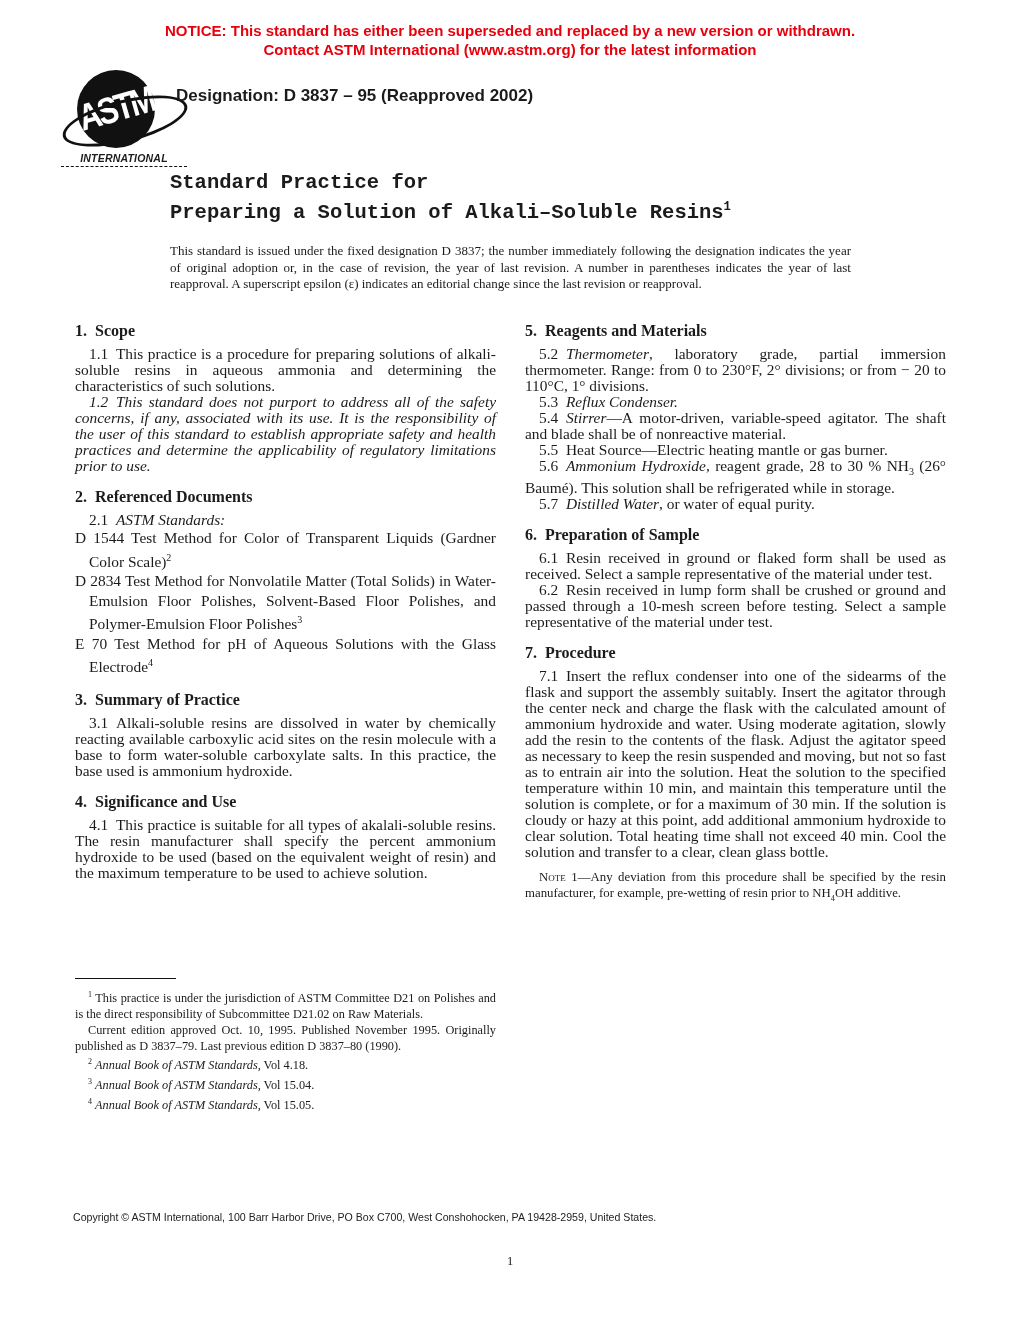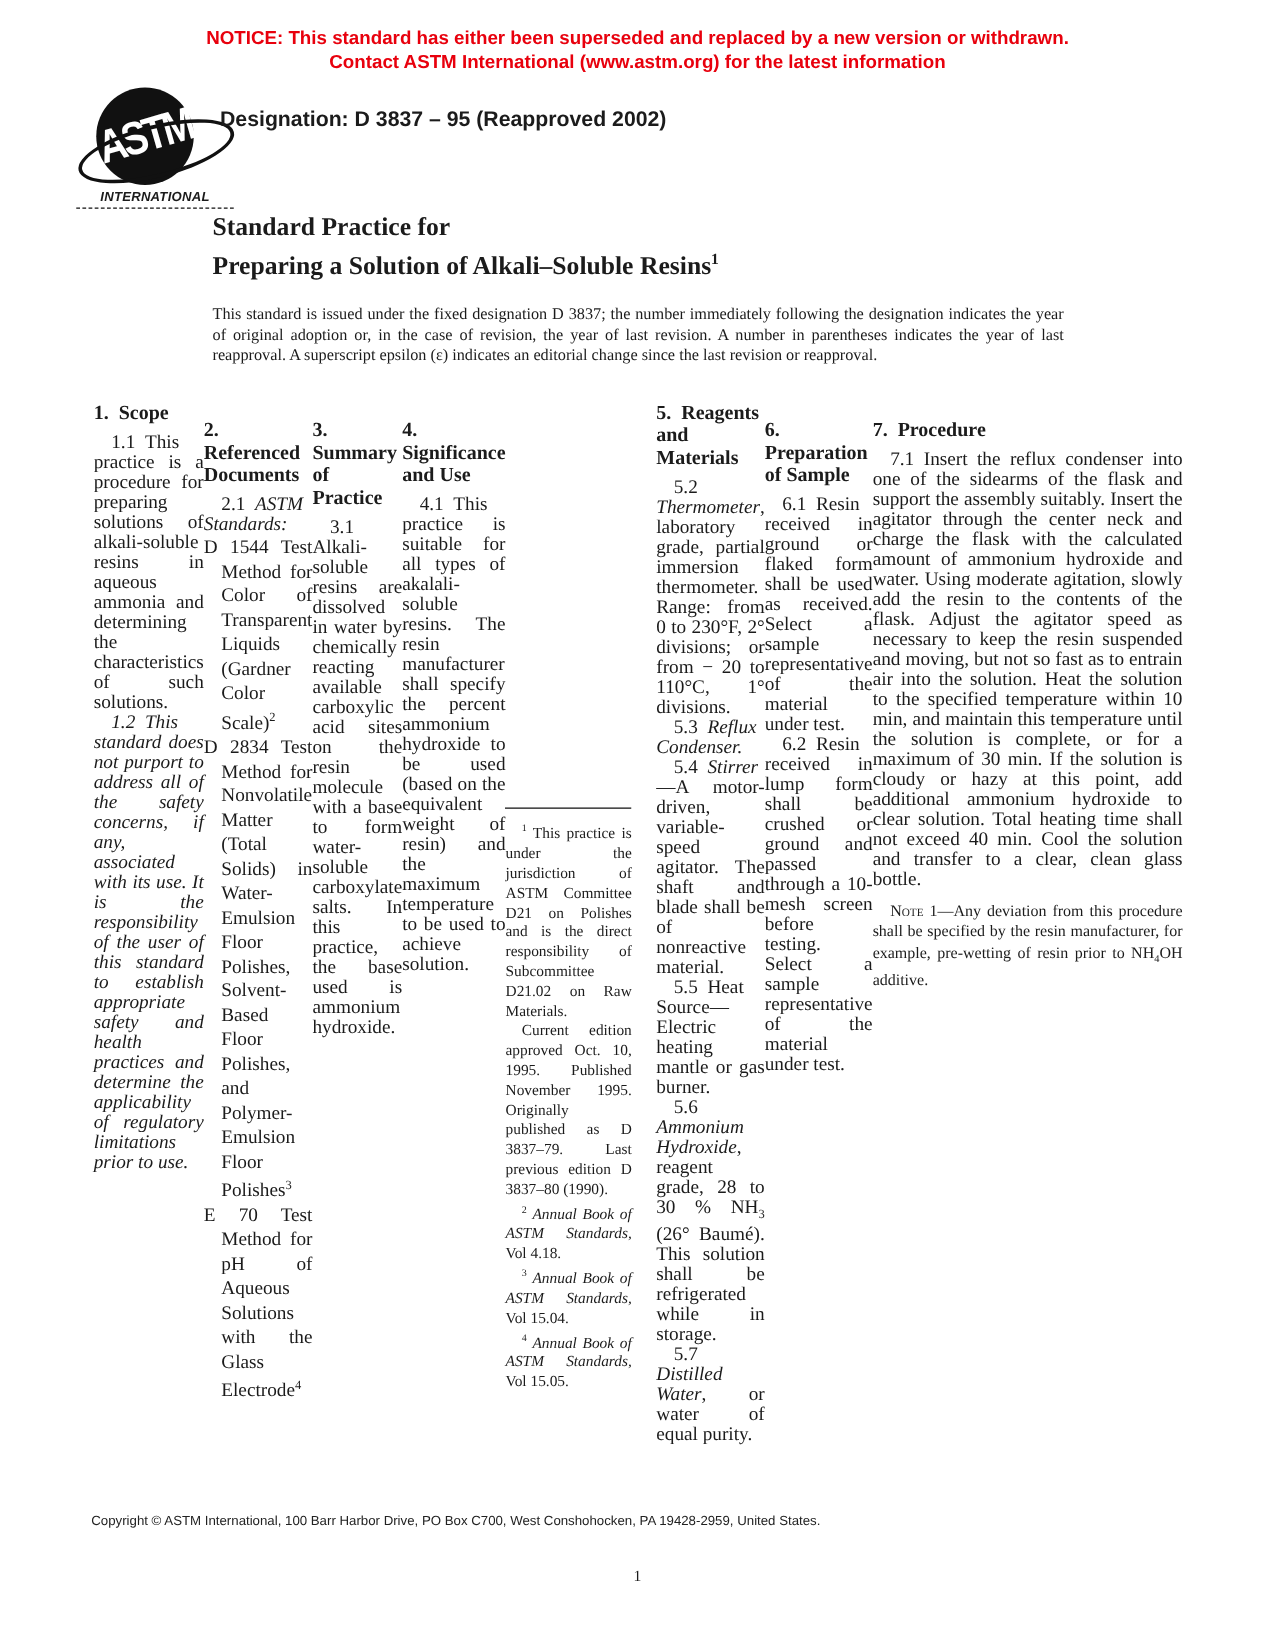--- a/index.html
+++ b/index.html
@@ -20,31 +20,31 @@
   .logo-acronym{color:#fff;font-family:"Liberation Sans",sans-serif;font-weight:bold;
                 font-size:31px;letter-spacing:-3px;transform:rotate(-16deg) scaleY(1.2);}
   .logo-sub{margin-top:4px;width:126px;text-align:center;
             font-family:"Liberation Sans",sans-serif;font-weight:bold;font-style:italic;
             font-size:10.5px;letter-spacing:.2px;border-bottom:1.5px dashed #111;padding-bottom:2px;}
 
   .designation{position:absolute;left:176px;top:86px;
                font-family:"Liberation Sans",sans-serif;font-weight:bold;font-size:17px;}
 
   .title-block{position:absolute;left:170px;top:170px;width:640px;
-               font-family:Liberation Serif, serif;font-weight:bold;
+               font-family:Liberation Mono, monospace;font-weight:bold;
                font-size:20.5px;line-height:25px;}
   .title-block sup{font-size:.6em;}
 
   .preamble{position:absolute;left:170px;top:243px;width:681px;
             font-size:13px;line-height:16.6px;text-align:justify;}
 
   
   .columns{position:absolute;left:75px;top:322px;width:871px;height:792px;
            display:flex;gap:29px;}
-  .col{width:421px;display:flex;}
+  .col{width:421px;display:flex;flex-direction:column;}
   .section-heading{font-size:16px;font-weight:bold;margin:14px 0 6px 0;}
   .section:first-child .section-heading{margin-top:0;}
   .body-p{margin:0;font-size:15.4px;line-height:16px;text-align:justify;text-indent:14px;}
   .ref-p{margin:0;font-size:15.4px;line-height:19.5px;text-align:justify;
          padding-left:14px;text-indent:-14px;}
   sup{font-size:.65em;}
   sub{font-size:.65em;}
 
   .note-p{margin:9px 0 0 0;font-size:12.8px;line-height:16.4px;text-align:justify;text-indent:14px;}
 

